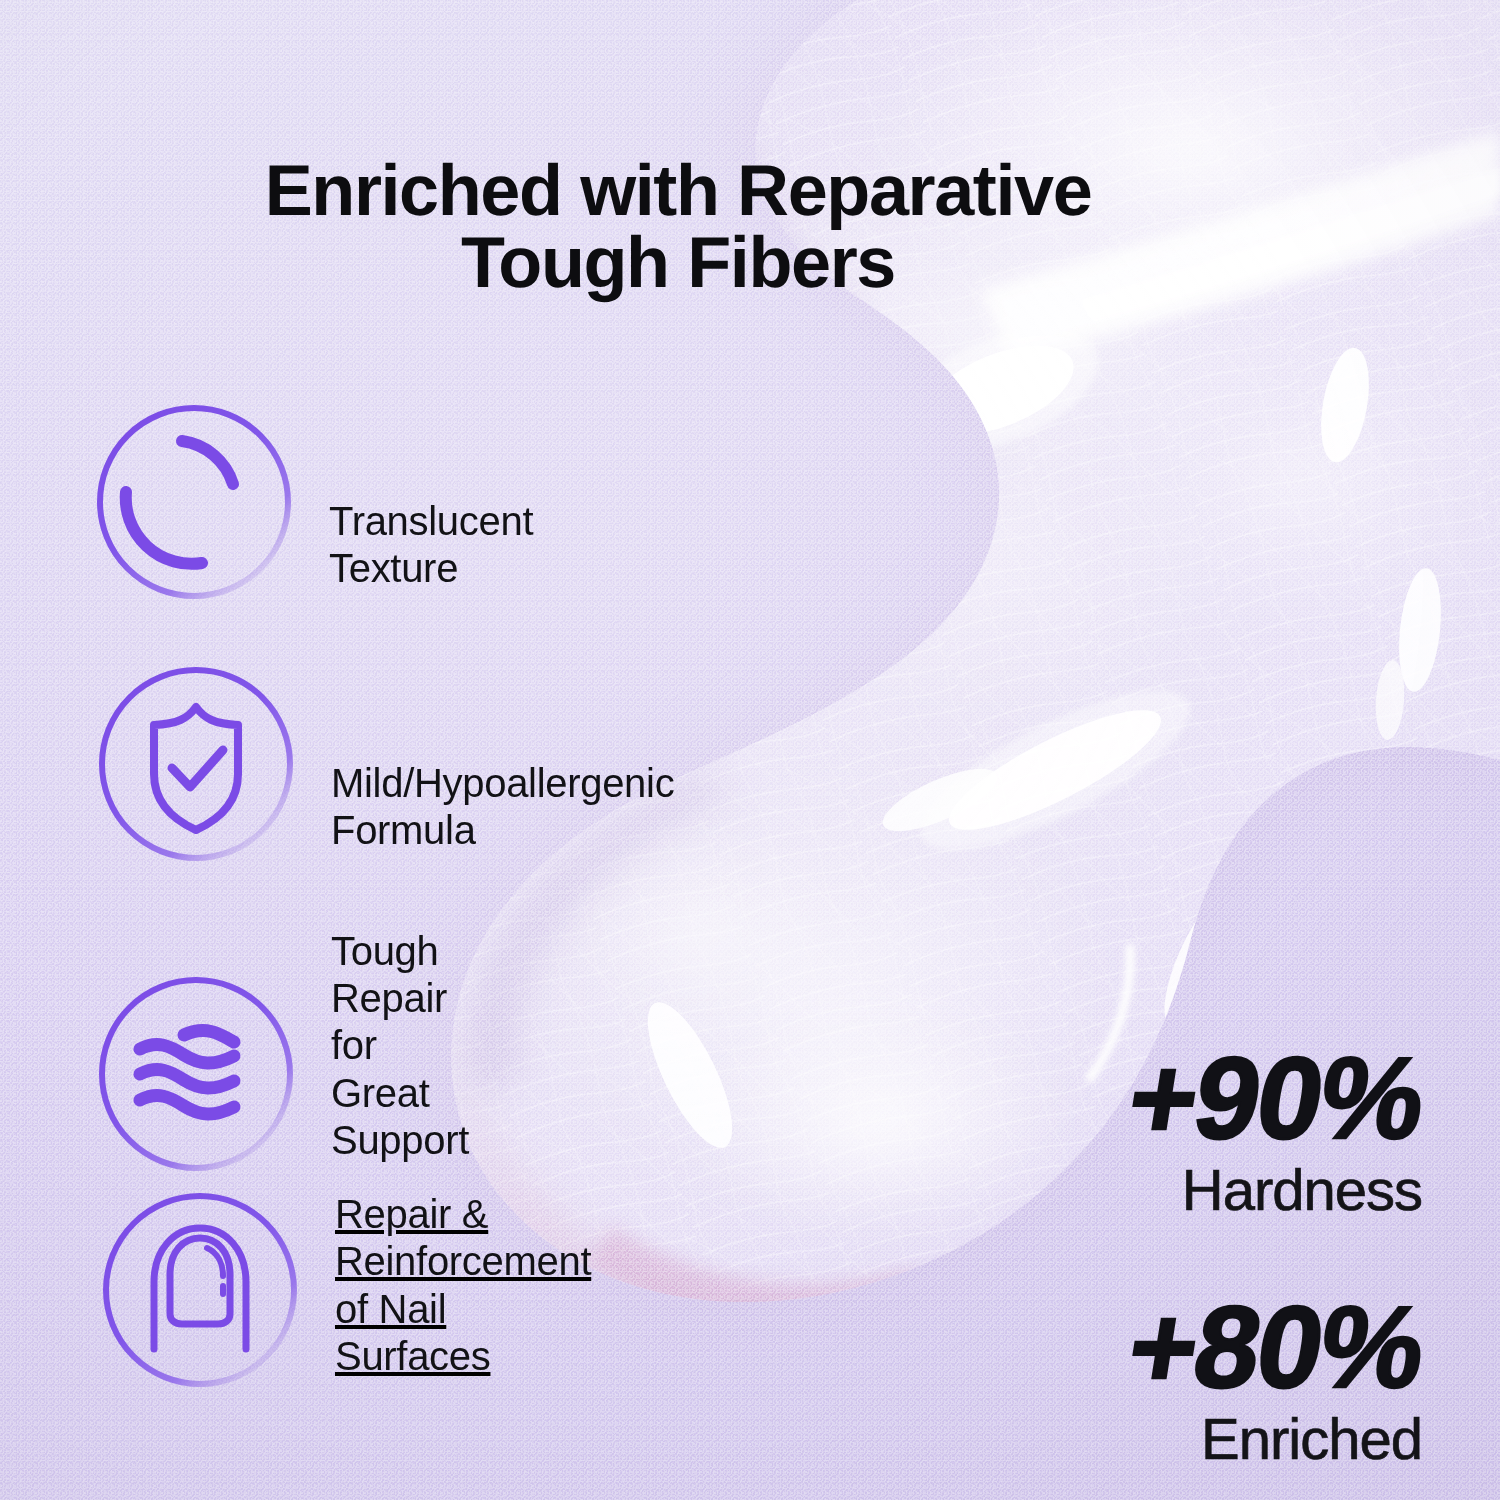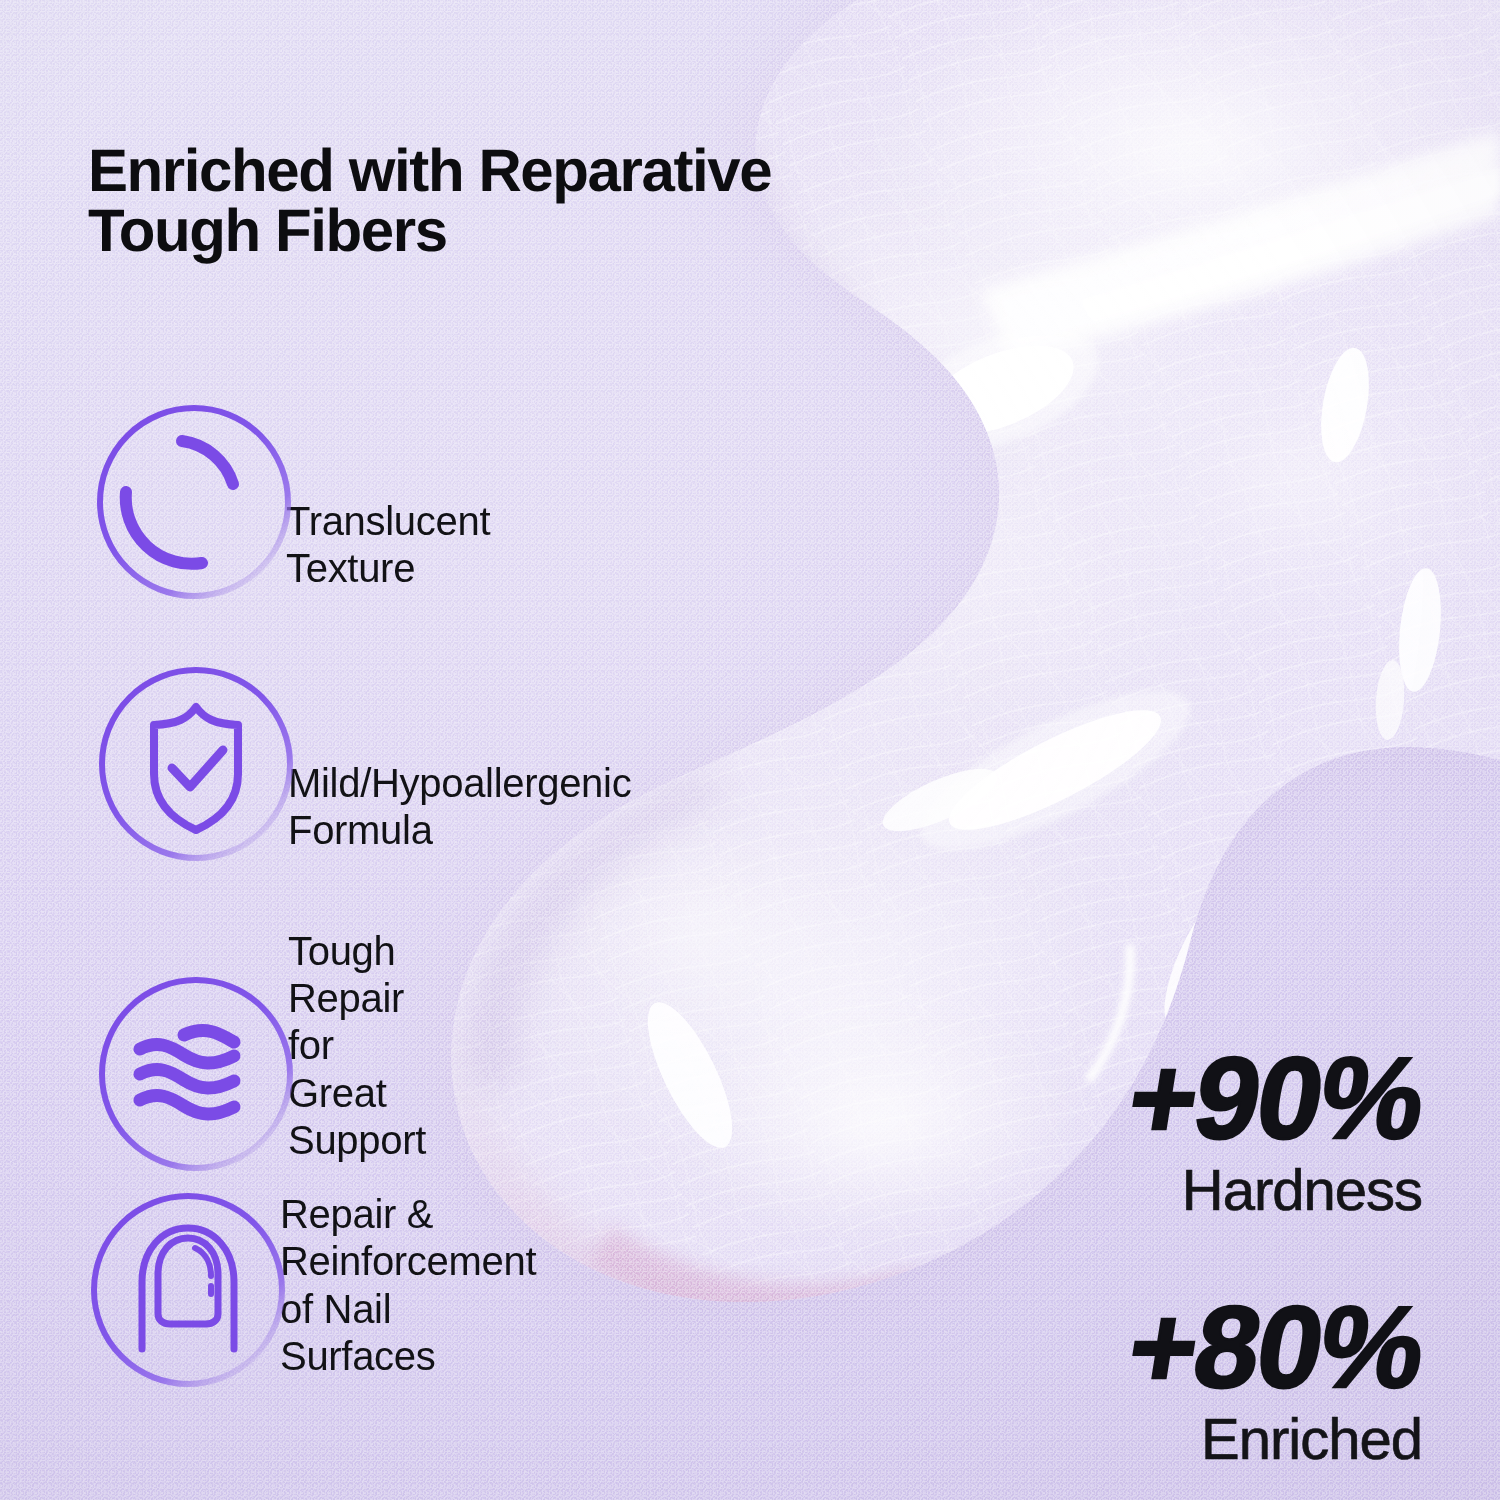--- a/index.html
+++ b/index.html
@@ -30,44 +30,45 @@
     position:absolute;inset:0;pointer-events:none;z-index:7;
     background:radial-gradient(ellipse 90% 80% at 42% 38%, rgba(255,255,255,.18) 0%, rgba(255,255,255,0) 55%, rgba(120,95,170,.07) 100%);
   }
 
   
   .gel-layer{position:absolute;inset:0;z-index:2;}
   .gel-layer svg{position:absolute;inset:0;width:1500px;height:1500px;display:block;}
 
   
   .headline{
-    position:absolute;left:88px;top:101px;z-index:10;
+    position:absolute;left:88px;top:108px;z-index:10;
     width:1180px;
-    font-size:60px;line-height:.99;
+    font-size:72px;line-height:.99;
     font-weight:700;letter-spacing:-1.4px;
     color:#0d0d10;
     font-family:"Liberation Sans", sans-serif;
     text-rendering:geometricPrecision;
+    text-align:center;
   }
   .headline .l{display:block;}
 
   
   .features{position:absolute;left:0;top:0;z-index:10;}
-  .feature{position:absolute;display:flex;align-items:flex-end;}
+  .feature{position:absolute;display:flex;align-items:flex-end;gap:43px;}
   .feat-icon{position:relative;width:208px;height:208px;flex:0 0 208px;}
   .feat-icon svg{display:block;width:208px;height:208px;}
   .feat-label{
     font-size:40px;line-height:1.18;font-weight:400;letter-spacing:-.3px;
     color:#121216;padding-bottom:14px;margin-left:-12px;white-space:pre-line;
   }
 
   #feature-0{left:90px;top:398px;}
   #feature-1{left:92px;top:660px;justify-content:space-between;}
   #feature-2{left:92px;top:928px;}
-  #feature-3{left:84px;top:1186px;}
+  #feature-3{left:96px;top:1186px;text-decoration:underline;}
 
   
   .stats{position:absolute;right:78px;top:1040px;z-index:10;text-align:right;width:520px;}
   .stat{margin-bottom:28px;}
   .stat:last-child{margin-bottom:0;}
   .stat-value{
     font-size:116px;line-height:1.0;font-weight:700;
     letter-spacing:-2px;color:#111116;
     transform:skewX(-9deg);transform-origin:100% 50%;
     display:block;

